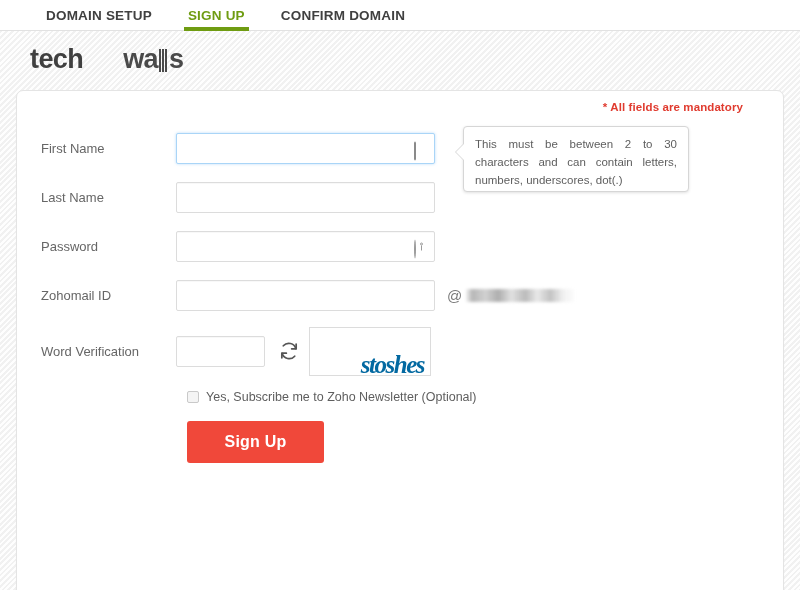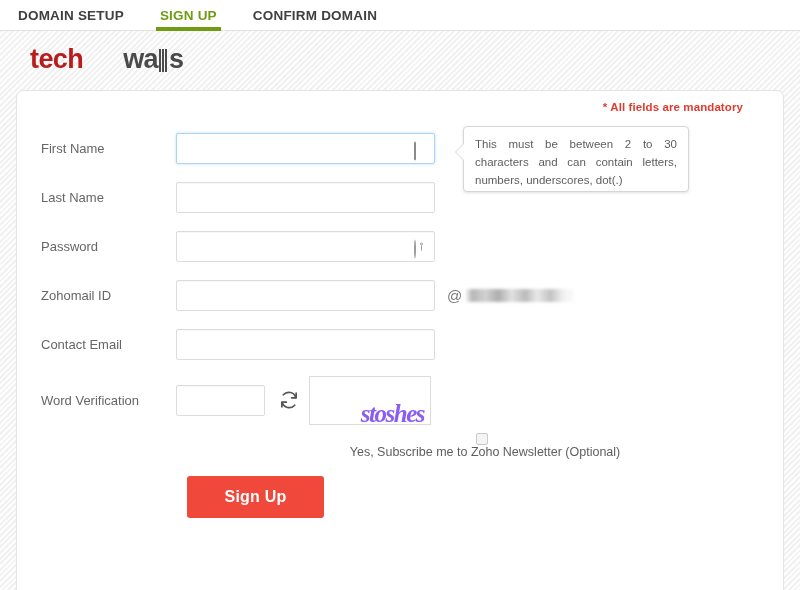--- a/index.html
+++ b/index.html
@@ -28,21 +28,21 @@
     width: 800px;
     height: 31px;
     background: #ffffff;
     border-bottom: 1px solid #e2e2e2;
     box-sizing: border-box;
   }
   .nav-list {
     display: flex;
     align-items: flex-start;
     height: 31px;
-    padding-left: 0;
+    padding-left: 28px;
     gap: 0;
   }
   .nav-item {
     position: relative;
     height: 31px;
     display: flex;
     align-items: center;
     padding: 0 18px;
     font-size: 13.5px;
     font-weight: bold;
@@ -68,21 +68,21 @@
   .logo {
     position: absolute;
     top: 46px;
     left: 30px;
     font-size: 27px;
     font-weight: bold;
     letter-spacing: -0.6px;
     line-height: 1;
     user-select: none;
   }
-  .logo .lg-tech { color: #b91c1c; }
+  .logo .lg-tech { color: #404040; }
   .logo .lg-wa { color: #4a4a4a; padding-left: 40px; }
   .logo .lg-bars {
     display: inline-block;
     position: relative;
     width: 9px;
     height: 23px;
     vertical-align: -4px;
     margin: 0 1px;
   }
   .logo .lg-bars i {
@@ -323,32 +323,31 @@
   }
   .captcha-text {
     position: absolute;
     right: 6px;
     top: 50%;
     transform: translateY(-50%) rotate(-6deg) skewX(-12px);
     font-family: "Liberation Serif", serif;
     font-size: 25px;
     font-weight: bold;
     font-style: italic;
-    color: #8b5cf6;
+    color: #0369a1;
     letter-spacing: -1.5px;
     white-space: nowrap;
   }
 
   
   .row-check {
     display: flex;
     align-items: center;
     padding-left: 170px;
-    margin-top: 2px;
-    flex-direction: column;
+    margin-top: 8px;
   }
   .chk {
     width: 12px;
     height: 12px;
     border: 1px solid #c9c9c9;
     border-radius: 2px;
     background: #f4f4f4;
     margin-right: 7px;
     flex: none;
     cursor: pointer;
@@ -448,26 +447,20 @@
       <div class="field-wrap">
         <input class="txt" type="text" value="" placeholder="" style="">
       </div>
       <div class="domain-suffix">
         <span class="at-sign">@</span>
         <span class="blurred-domain"></span>
       </div>
     </div>
 
 
-    <div class="row">
-      <div class="row-label">Contact Email</div>
-      <div class="field-wrap">
-        <input class="txt" type="text" value="" placeholder="" style="">
-      </div>
-    </div>
 
     <div class="row-captcha">
       <div class="row-label">Word Verification</div>
       <input class="captcha-input" type="text" value="" style="">
       <span class="refresh-btn">
         <svg viewBox="0 0 24 24" width="22" height="22" fill="none" stroke="#555555" stroke-width="1.9" stroke-linecap="round" stroke-linejoin="round">
           <path d="M19.5 9.5A8 8 0 0 0 5.8 6.3"></path>
           <path d="M4.5 14.5A8 8 0 0 0 18.2 17.7"></path>
           <polyline points="19.8,4.6 19.8,9.6 14.9,9.6"></polyline>
           <polyline points="4.2,19.4 4.2,14.4 9.1,14.4"></polyline>

